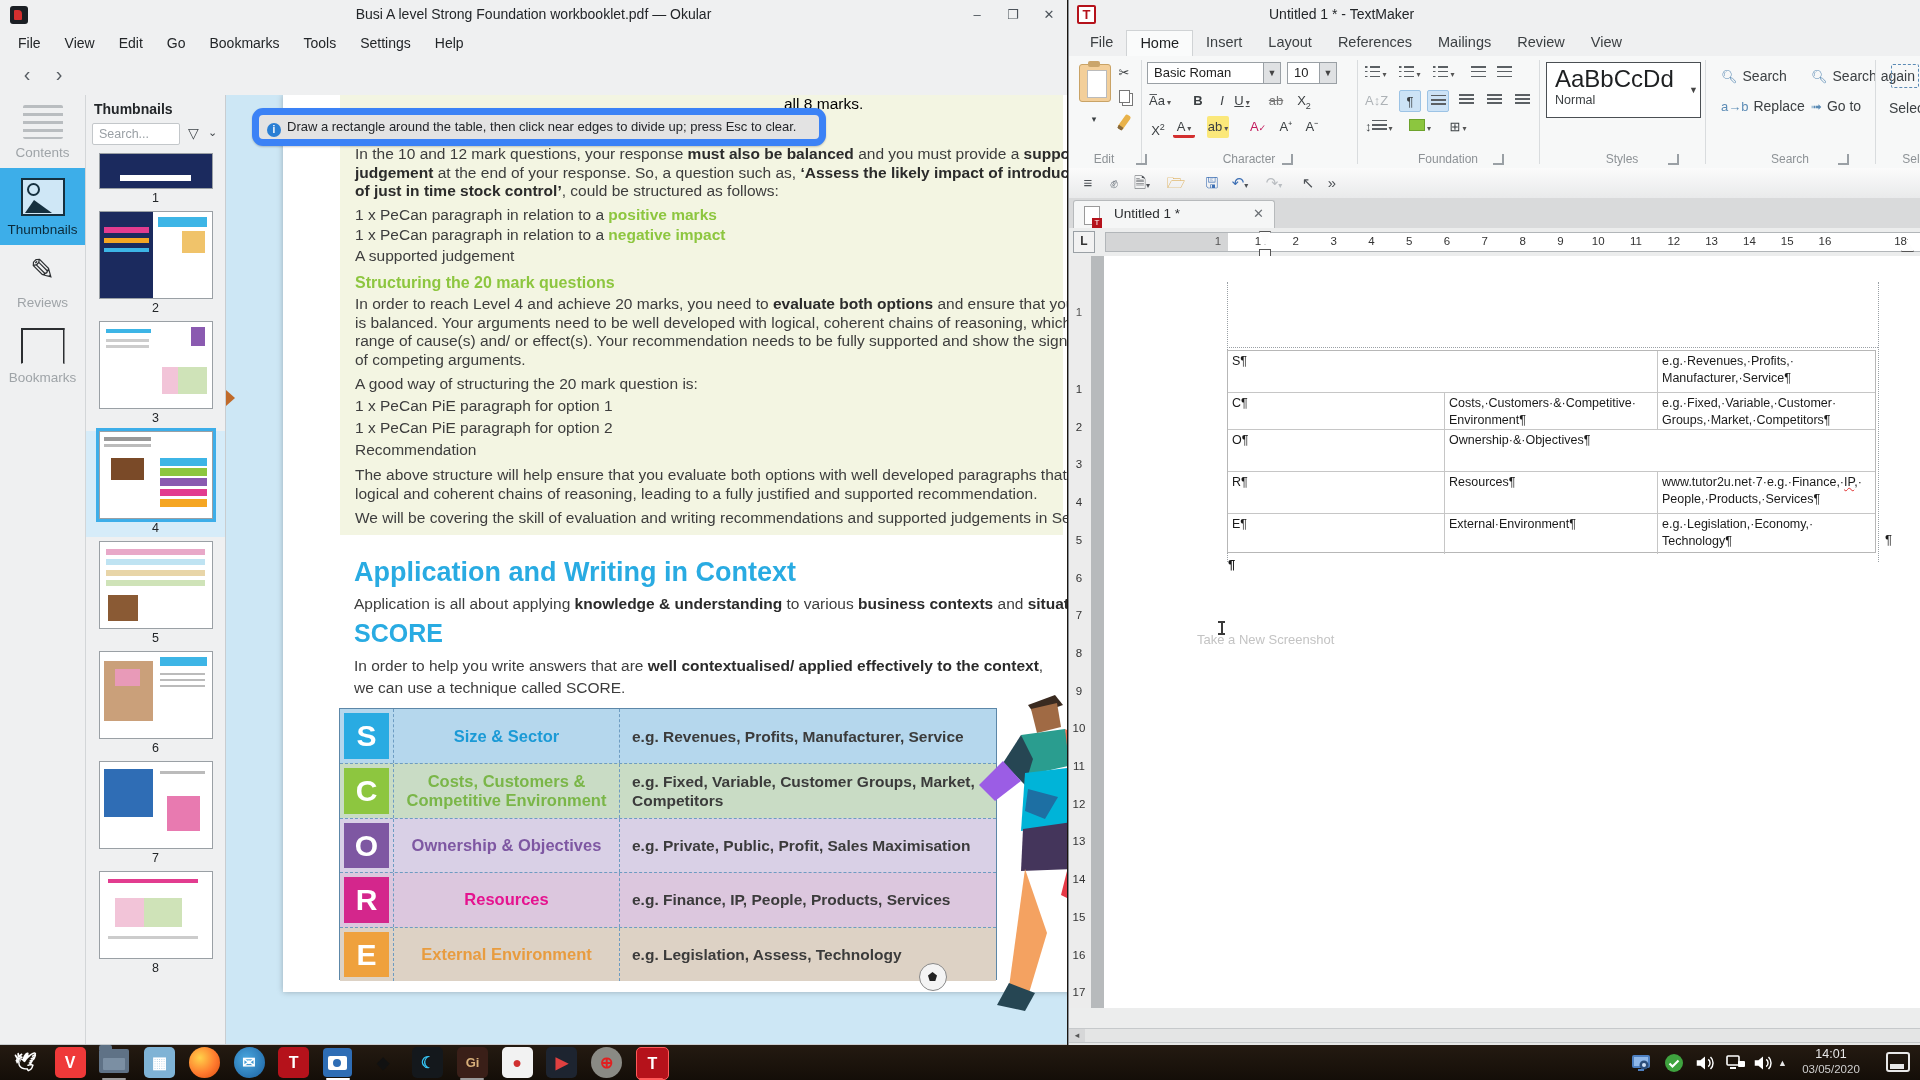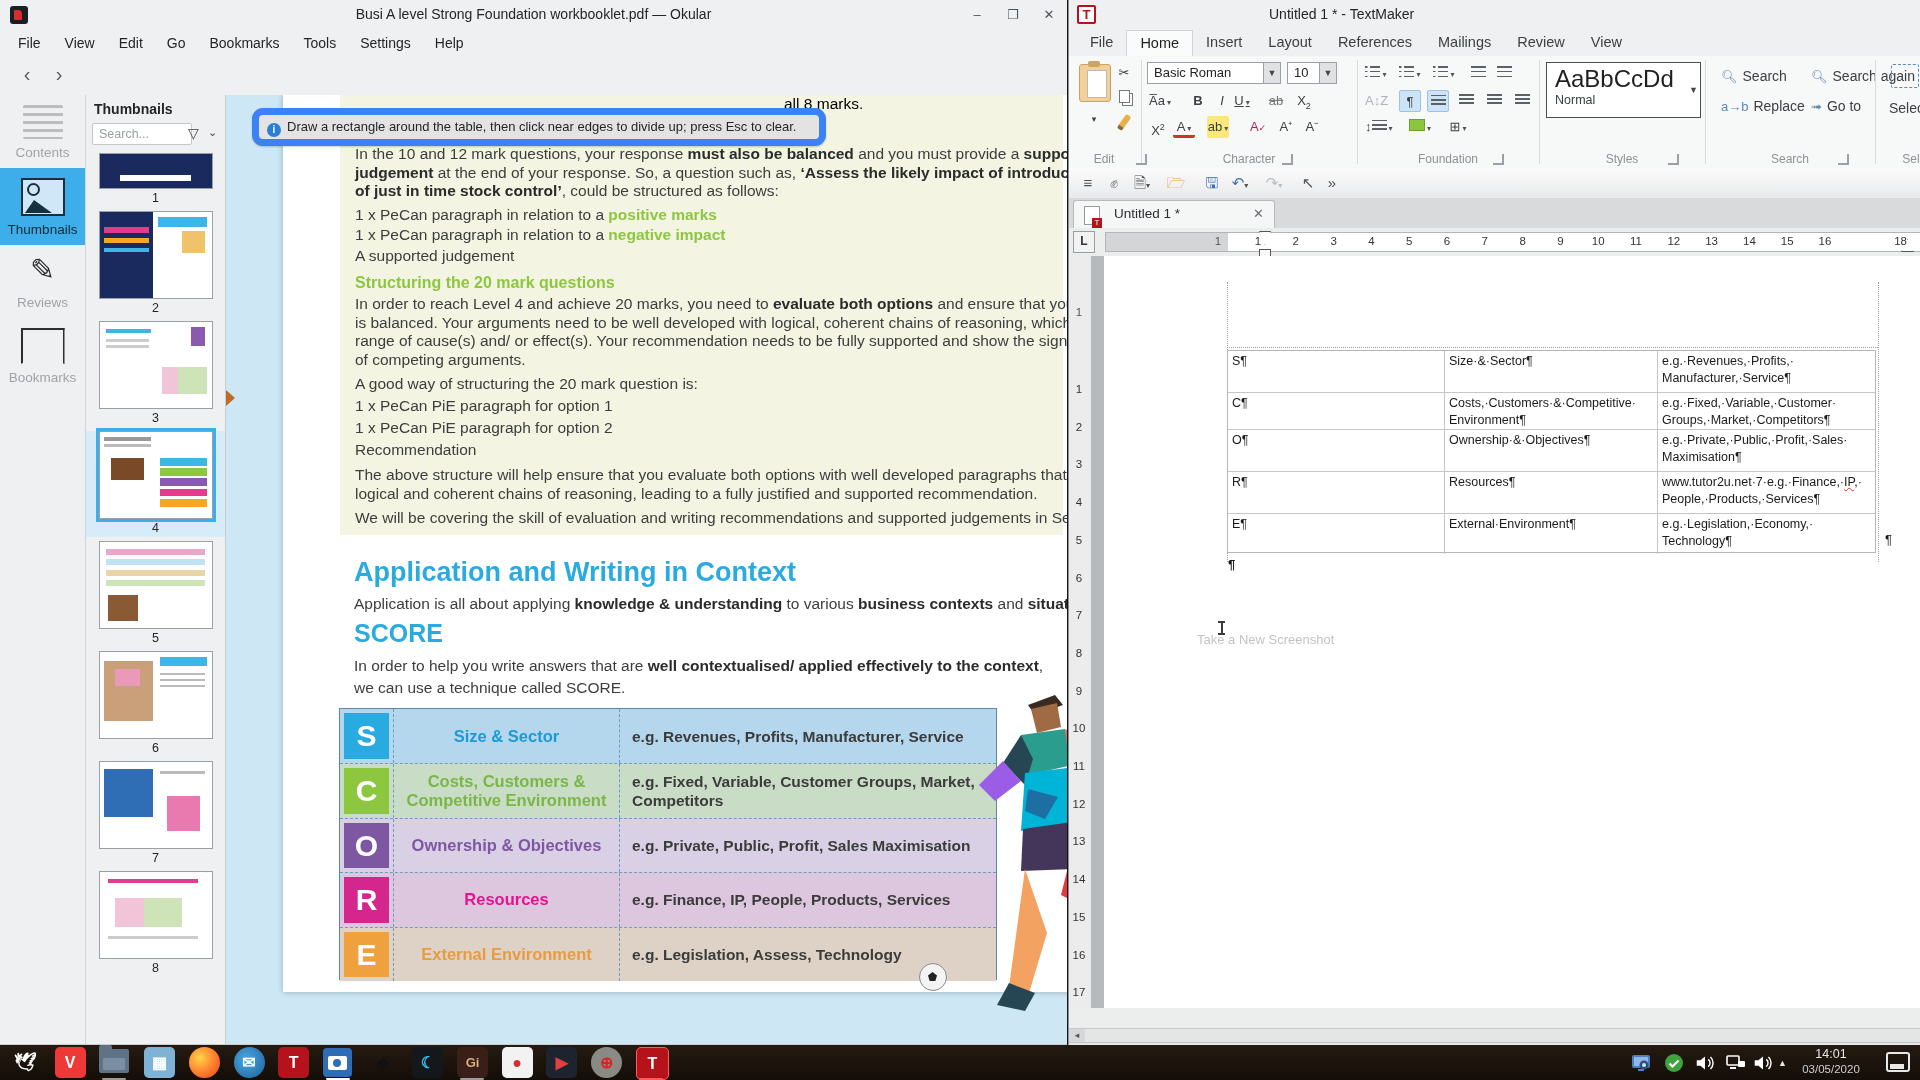--- a/index.html
+++ b/index.html
@@ -37,21 +37,21 @@
   .dock-item.active{background:#3daee9;color:#0b2a3a;}
   .ic-contents{background:repeating-linear-gradient(to bottom,#b9bdc0 0 3px,transparent 3px 8px);width:36px;height:30px;border-radius:2px;}
   .ic-thumb{width:34px;height:30px;border:2.5px solid #16303f;position:relative;background:#cfe7f6;}
   .ic-thumb:before{content:"";position:absolute;left:4px;top:3px;width:9px;height:9px;border:2px solid #16303f;border-radius:50%;}
   .ic-thumb:after{content:"";position:absolute;left:2px;bottom:1px;border-left:9px solid transparent;border-right:18px solid transparent;border-bottom:13px solid #16303f;}
   .ic-review{font-size:30px;color:#2b2e31;line-height:30px;}
   .ic-bookmark{width:22px;height:30px;background:transparent;border:2.5px solid #2b2e31;border-bottom:none;position:relative;margin:0 auto;clip-path:polygon(0 0,100% 0,100% 100%,50% 74%,0 100%);background:#eff0f1;}
   
   .ok-thumbpanel{position:absolute;left:86px;top:95px;width:139px;bottom:35px;background:#eff0f1;border-right:1px solid #c9cdd0;}
   .tp-header{font-size:14px;font-weight:700;color:#232629;padding:6px 0 4px 8px;}
-  .tp-search{position:absolute;left:6px;top:28px;width:100px;height:22px;background:#fff;border:1px solid #c3c7ca;border-radius:2px;font-size:12.5px;color:#9aa0a5;line-height:20px;padding-left:6px;box-sizing:border-box;}
+  .tp-search{position:absolute;left:6px;top:28px;width:88px;height:22px;background:#fff;border:1px solid #c3c7ca;border-radius:2px;font-size:12.5px;color:#9aa0a5;line-height:20px;padding-left:6px;box-sizing:border-box;}
   .tp-funnel{position:absolute;left:102px;top:30px;font-size:14px;color:#3f4449;}
   .tp-chev{position:absolute;left:122px;top:31px;font-size:11px;color:#3f4449;}
   .tp-list{position:absolute;left:0;top:58px;right:0;bottom:0;overflow:hidden;}
   .tp-item{width:100%;text-align:center;margin-bottom:4px;position:relative;}
   .tp-img{margin:0 auto;width:112px;background:#fff;border:1px solid #9aa0a5;position:relative;overflow:hidden;}
   .tp-num{font-size:12.5px;color:#232629;padding:2px 0;}
   .tp-item.sel .tp-img{outline:3px solid #3daee9;}
   .tp-item.sel{background:#d6ecf9;}
   .hint{position:absolute;}
   
@@ -615,23 +615,20 @@
       </div>
     <div class="graystrip"></div>
     <div class="dotted-v" style="left:158px;top:26px;height:280px;"></div>
     <div class="dotted-v" style="left:809px;top:26px;height:280px;"></div>
     <div class="dotted-h" style="left:158px;top:91px;width:651px;"></div>
     <div class="tm-table" id="tm-table">
         <div class="tmr" style="height: 41px;">
           <div class="tmc" style="left: 0px; width: 216px;">
             <div>S¶</div>
           </div>
-          <div class="tmc" style="left: 216px; width: 213px; border-left: 1px solid rgb(198, 198, 198);">
-            <div>Size·&amp;·Sector¶</div>
-          </div>
           <div class="tmc" style="left: 429px; width: 218px; border-left: 1px solid rgb(198, 198, 198);">
             <div>e.g.·Revenues,·Profits,·</div>
             <div>Manufacturer,·Service¶</div>
           </div>
         </div>
         <div class="tmr" style="height: 37px;">
           <div class="tmc" style="left: 0px; width: 216px;">
             <div>C¶</div>
           </div>
           <div class="tmc" style="left: 216px; width: 213px; border-left: 1px solid rgb(198, 198, 198);">
@@ -642,24 +639,20 @@
             <div>e.g.·Fixed,·Variable,·Customer·</div>
             <div>Groups,·Market,·Competitors¶</div>
           </div>
         </div>
         <div class="tmr" style="height: 42px;">
           <div class="tmc" style="left: 0px; width: 216px;">
             <div>O¶</div>
           </div>
           <div class="tmc" style="left: 216px; width: 213px; border-left: 1px solid rgb(198, 198, 198);">
             <div>Ownership·&amp;·Objectives¶</div>
-          </div>
-          <div class="tmc" style="left: 429px; width: 218px; border-left: 1px solid rgb(198, 198, 198);">
-            <div>e.g.·Private,·Public,·Profit,·Sales·</div>
-            <div>Maximisation¶</div>
           </div>
         </div>
         <div class="tmr" style="height: 42px;">
           <div class="tmc" style="left: 0px; width: 216px;">
             <div>R¶</div>
           </div>
           <div class="tmc" style="left: 216px; width: 213px; border-left: 1px solid rgb(198, 198, 198);">
             <div>Resources¶</div>
           </div>
           <div class="tmc" style="left: 429px; width: 218px; border-left: 1px solid rgb(198, 198, 198);">

